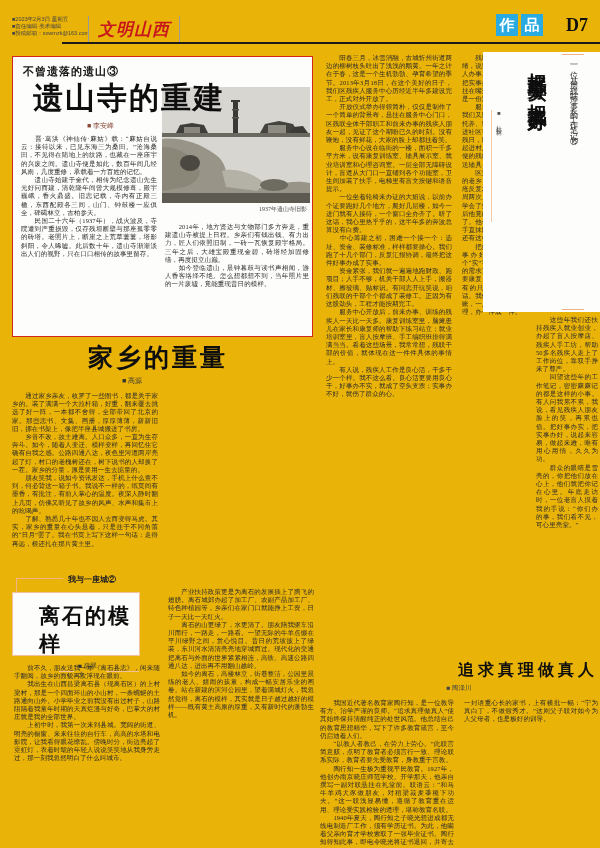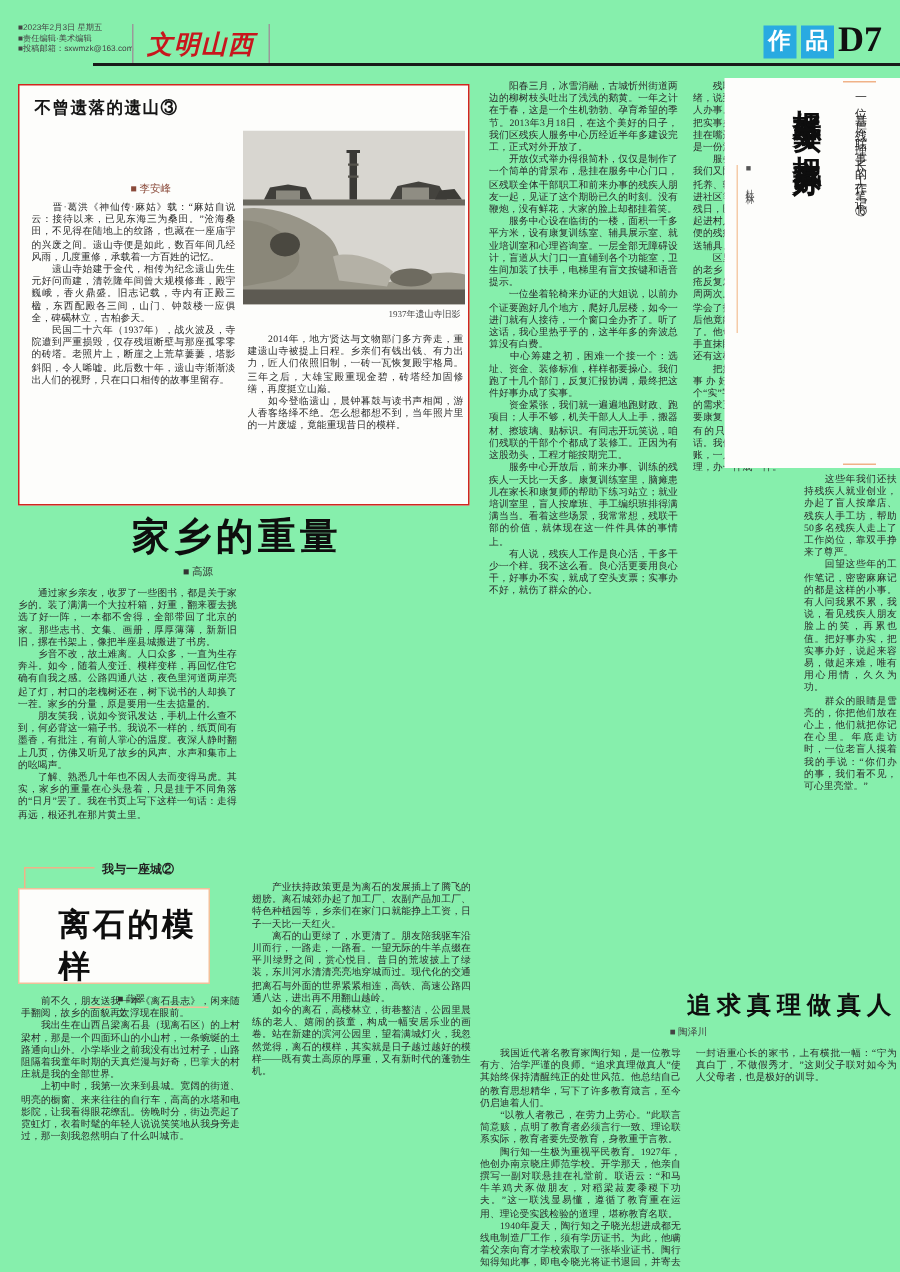--- a/index.html
+++ b/index.html
@@ -1,23 +1,23 @@
 <!DOCTYPE html>
 <html><head>
 <meta charset="utf-8">
 <style>
   html,body{margin:0;padding:0;}
-  .page{position:relative;width:600px;height:848px;background:#86efac;font-family:"Liberation Serif",serif;overflow:hidden;}
+  .page{position:relative;width:600px;height:848px;background:#eab308;font-family:"Liberation Serif",serif;overflow:hidden;}
 
   
   .hdr-meta{position:absolute;left:12px;top:16px;font-size:5.5px;line-height:7px;color:#444;font-family:"Liberation Sans",sans-serif;}
   .masthead{position:absolute;left:88px;top:16px;font-size:17px;font-weight:bold;font-style:italic;color:#c8161d;padding:2px 9px;border-left:1px solid #9a9a9a;border-right:1px solid #9a9a9a;letter-spacing:1px;}
   .hdr-right{position:absolute;right:12px;top:14px;display:flex;align-items:center;gap:3px;}
   .badge{width:22px;height:22px;background:#29aae1;color:#fff;font-weight:bold;font-size:15px;display:flex;align-items:center;justify-content:center;font-family:"Liberation Sans",sans-serif;}
-  .pagenum{font-size:24px;font-weight:bold;color:#101010;margin-left:0;}
+  .pagenum{font-size:18px;font-weight:bold;color:#101010;margin-left:20px;}
   .hdr-rule{position:absolute;top:42px;left:62px;right:0;height:2px;background:#1a1a1a;}
 
   
   .bt{font-size:6.5px;line-height:8.2px;text-align:justify;color:#2b2b2b;white-space:pre-line;overflow:hidden;letter-spacing:.1px;}
 
   
   .a1{position:absolute;left:12px;top:56px;width:301px;height:281px;border:1.5px solid #d2251f;box-sizing:border-box;background:#fdfdfb;}
   .a1-kicker{position:absolute;left:10px;top:7px;font-size:11px;font-weight:bold;color:#151515;letter-spacing:1px;}
   .a1-title{position:absolute;left:20px;top:21px;font-size:30px;font-weight:bold;color:#0e0e0e;letter-spacing:2px;z-index:3;}
   .a1-author{position:absolute;left:74px;top:64px;font-size:7px;color:#8a4a3a;z-index:3;}
@@ -77,20 +77,21 @@
   <div class="masthead">文明山西</div>
   <div class="hdr-right">
     <span class="badge">作</span>
     <span class="badge">品</span>
     <span class="pagenum">D7</span>
   </div>
   <div class="hdr-rule"></div>
 
   <div class="a1">
     <div class="a1-kicker">不曾遗落的遗山③</div>
+    <div class="a1-title">遗山寺的重建</div>
     <div class="a1-author">■ 李安峰</div>
     <svg class="a1-photo" viewBox="0 0 148 116" preserveAspectRatio="none">
       <rect x="0" y="0" width="148" height="116" fill="#d8d6d0"></rect>
       <rect x="0" y="46" width="148" height="4" fill="#6b695f"></rect>
       <path d="M14,46 l4,-8 l12,-2 l12,2 l4,8 z" fill="#3f3e3a"></path>
       <rect x="22" y="40" width="16" height="6" fill="#8a887e"></rect>
       <rect x="71" y="14" width="5" height="32" fill="#3a3936"></rect>
       <rect x="69" y="13" width="9" height="2" fill="#3a3936"></rect>
       <rect x="70" y="22" width="7" height="1.5" fill="#55534c"></rect>
       <rect x="70" y="30" width="7" height="1.5" fill="#55534c"></rect>

